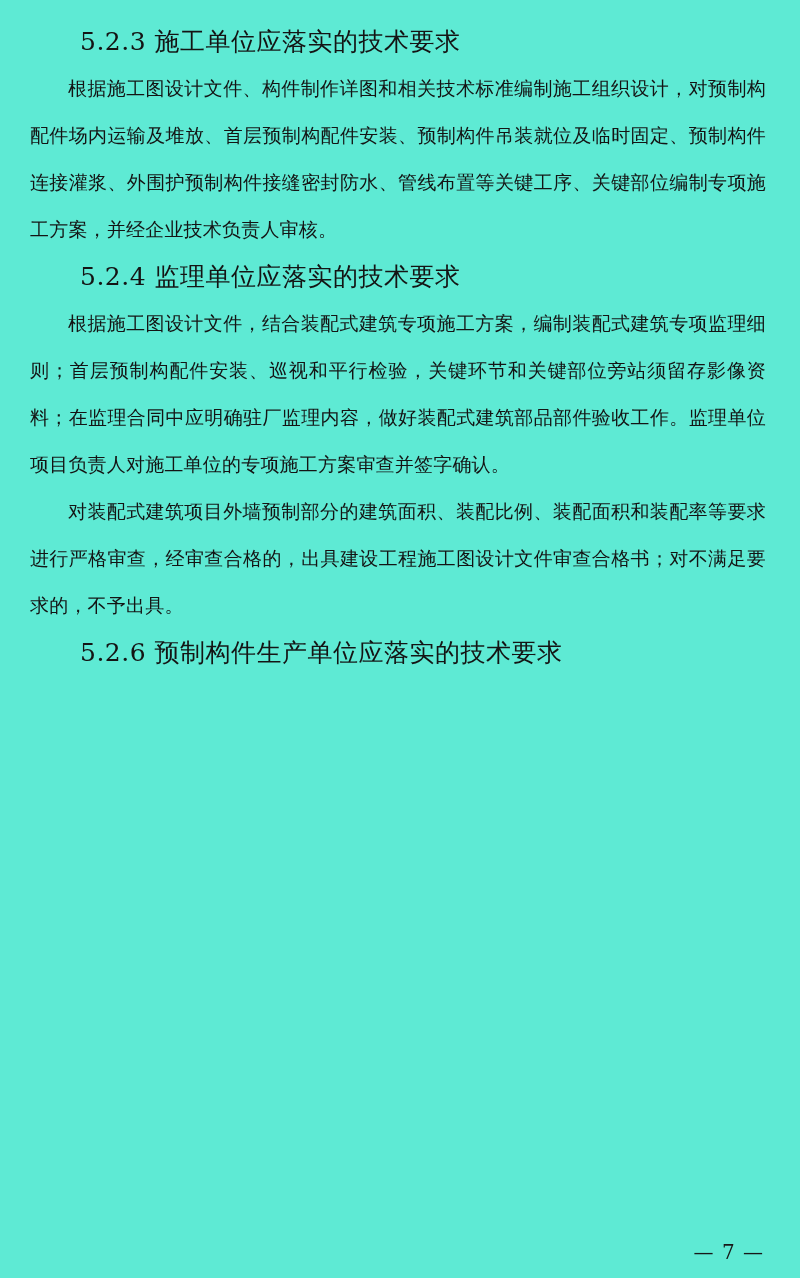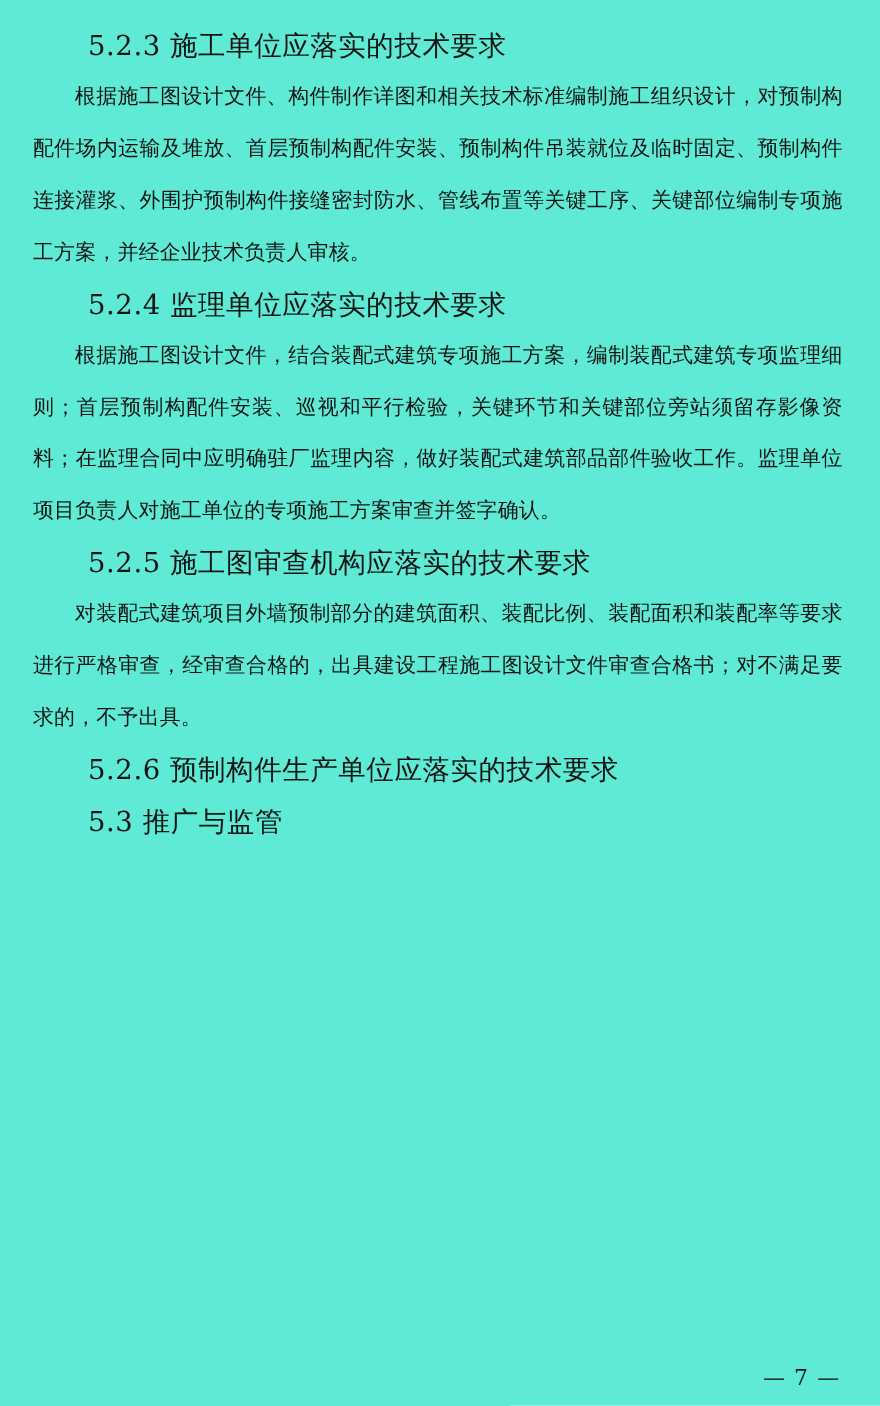--- a/index.html
+++ b/index.html
@@ -63,23 +63,21 @@
 <div class="page">
 
   <h2 class="heading block">5.2.3 施工单位应落实的技术要求</h2>
 
   <p class="para block">根据施工图设计文件、构件制作详图和相关技术标准编制施工组织设计，对预制构配件场内运输及堆放、首层预制构配件安装、预制构件吊装就位及临时固定、预制构件连接灌浆、外围护预制构件接缝密封防水、管线布置等关键工序、关键部位编制专项施工方案，并经企业技术负责人审核。</p>
 
   <h2 class="heading block">5.2.4 监理单位应落实的技术要求</h2>
 
   <p class="para block">根据施工图设计文件，结合装配式建筑专项施工方案，编制装配式建筑专项监理细则；首层预制构配件安装、巡视和平行检验，关键环节和关键部位旁站须留存影像资料；在监理合同中应明确驻厂监理内容，做好装配式建筑部品部件验收工作。监理单位项目负责人对施工单位的专项施工方案审查并签字确认。</p>
 
-  <h2 class="heading block">5.2.5 施工图审查机构应落实的技术要求</h2>
 
   <p class="para block">对装配式建筑项目外墙预制部分的建筑面积、装配比例、装配面积和装配率等要求进行严格审查，经审查合格的，出具建设工程施工图设计文件审查合格书；对不满足要求的，不予出具。</p>
 
   <h2 class="heading block">5.2.6 预制构件生产单位应落实的技术要求</h2>
 
 
-  <h2 class="heading block">5.3 推广与监管</h2>
 
   <div class="footer">— 7 —</div>
 </div>
 
 </body></html>

